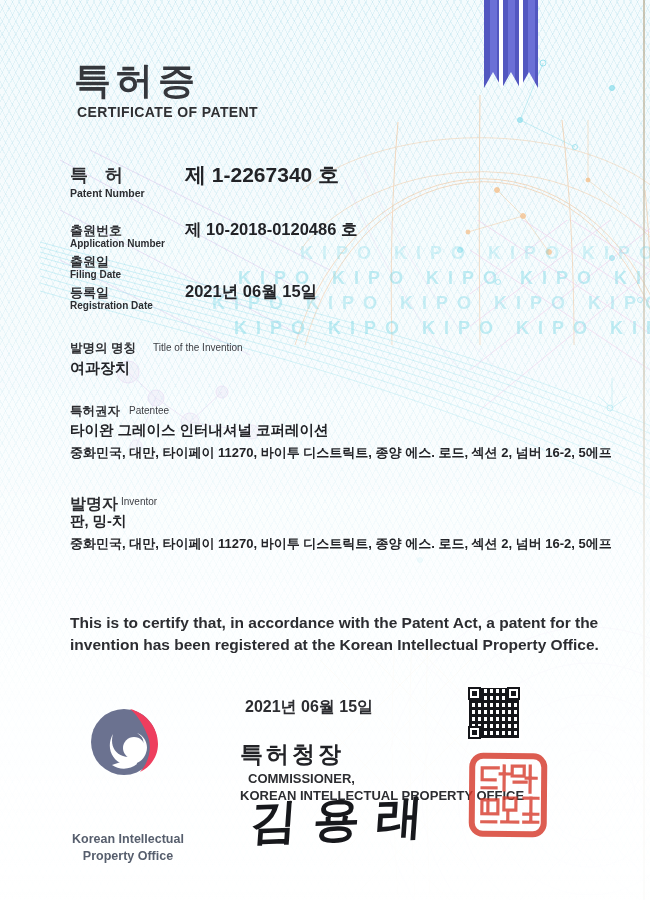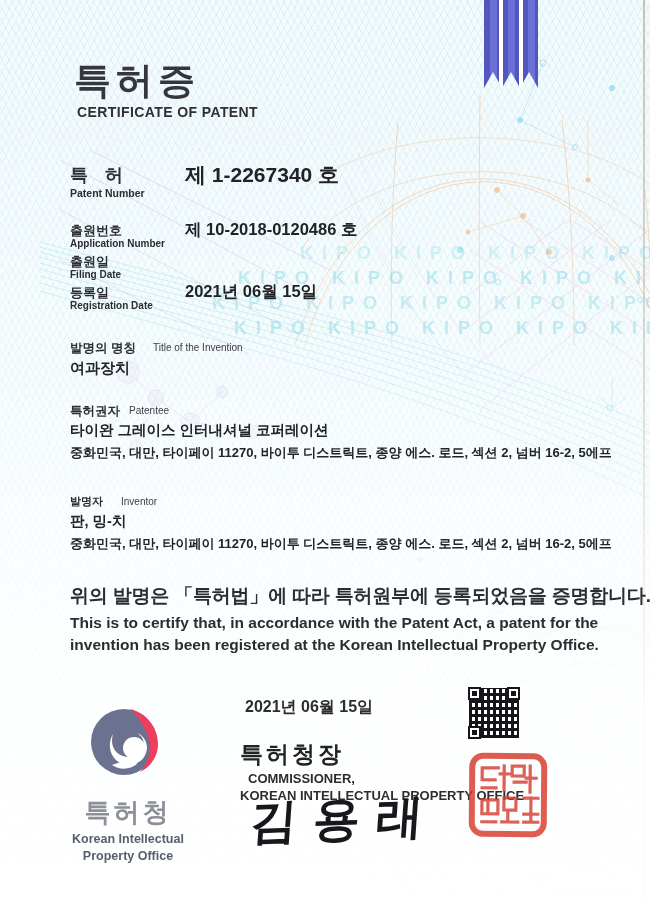--- a/index.html
+++ b/index.html
@@ -72,21 +72,21 @@
 
   .inv-lbl{left:70px;top:340px;font-size:12.5px;}
   .inv-sub{left:153px;top:342px;font-size:10px;font-weight:normal;color:#3c3d42;}
   .inv-val{left:70px;top:359px;font-size:15px;}
 
   .pte-lbl{left:70px;top:403px;font-size:12.5px;}
   .pte-sub{left:129px;top:405px;font-size:10px;font-weight:normal;color:#3c3d42;}
   .pte-name{left:70px;top:421px;font-size:14.5px;}
   .pte-addr{left:70px;top:444px;font-size:13px;}
 
-  .ivt-lbl{left:70px;top:494px;font-size:11px;}
+  .ivt-lbl{left:70px;top:494px;font-size:16px;}
   .ivt-sub{left:121px;top:496px;font-size:10px;font-weight:normal;color:#3c3d42;}
   .ivt-name{left:70px;top:512px;font-size:14.5px;}
   .ivt-addr{left:70px;top:535px;font-size:13px;}
 
   .stmt-ko{left:70px;top:583px;font-size:19px;font-weight:bold;letter-spacing:-0.2px;}
   .stmt-en{left:70px;top:612px;width:552px;font-size:15.5px;font-weight:bold;
     line-height:1.45;white-space:normal;color:#2c2d31;}
 
   .issue-date{left:245px;top:697px;font-size:16px;font-weight:bold;}
 
@@ -256,21 +256,20 @@
   <div class="t lbl pte-lbl">특허권자</div>
   <div class="t pte-sub">Patentee</div>
   <div class="t val pte-name">타이완 그레이스 인터내셔널 코퍼레이션</div>
   <div class="t val pte-addr">중화민국, 대만, 타이페이 11270, 바이투 디스트릭트, 종양 에스. 로드, 섹션 2, 넘버 16-2, 5에프</div>
 
   <div class="t lbl ivt-lbl">발명자</div>
   <div class="t ivt-sub">Inventor</div>
   <div class="t val ivt-name">판, 밍-치</div>
   <div class="t val ivt-addr">중화민국, 대만, 타이페이 11270, 바이투 디스트릭트, 종양 에스. 로드, 섹션 2, 넘버 16-2, 5에프</div>
 
-  <div class="t stmt-ko">위의 발명은 「특허법」에 따라 특허원부에 등록되었음을 증명합니다.</div>
   <div class="t stmt-en">This is to certify that, in accordance with the Patent Act, a patent for the invention has been registered at the Korean Intellectual Property Office.</div>
 
   <div class="t issue-date">2021년 06월 15일</div>
 
   <div class="qr">
     <div class="mesh"></div>
     <div class="fp tl"></div>
     <div class="fp tr"></div>
     <div class="fp bl"></div>
   </div>
@@ -293,17 +292,16 @@
     </g>
   </svg>
 
   <svg class="kipo-logo" viewBox="0 0 78 78">
     <circle cx="36" cy="39" r="33" fill="#6b7290"></circle>
     <path d="M42,6 C58,10 70,24 70,41 C70,53 63,64 52,69 C62,58 65,42 58,29 C54,19 48,11 42,6 Z" fill="#ee3e5e"></path>
     <path d="M49,30 c8,3 12,12 9,20 c-3,9 -13,14 -23,11 c-12,-4 -17,-18 -10,-30 c-3,10 1,19 10,22 c9,3 18,-2 20,-11 c1.5,-5 -1,-9 -6,-12 z" fill="#ffffff"></path>
     <circle cx="46" cy="45" r="11" fill="#ffffff"></circle>
     <path d="M24,62 C31,67 42,67 49,61 L46,52 C41,58 31,59 24,62 Z" fill="#ffffff"></path>
   </svg>
-  <div class="t office-ko">특허청</div>
   <div class="t office-en">Korean Intellectual
 Property Office</div>
 
 </div>
 
 </body></html>

